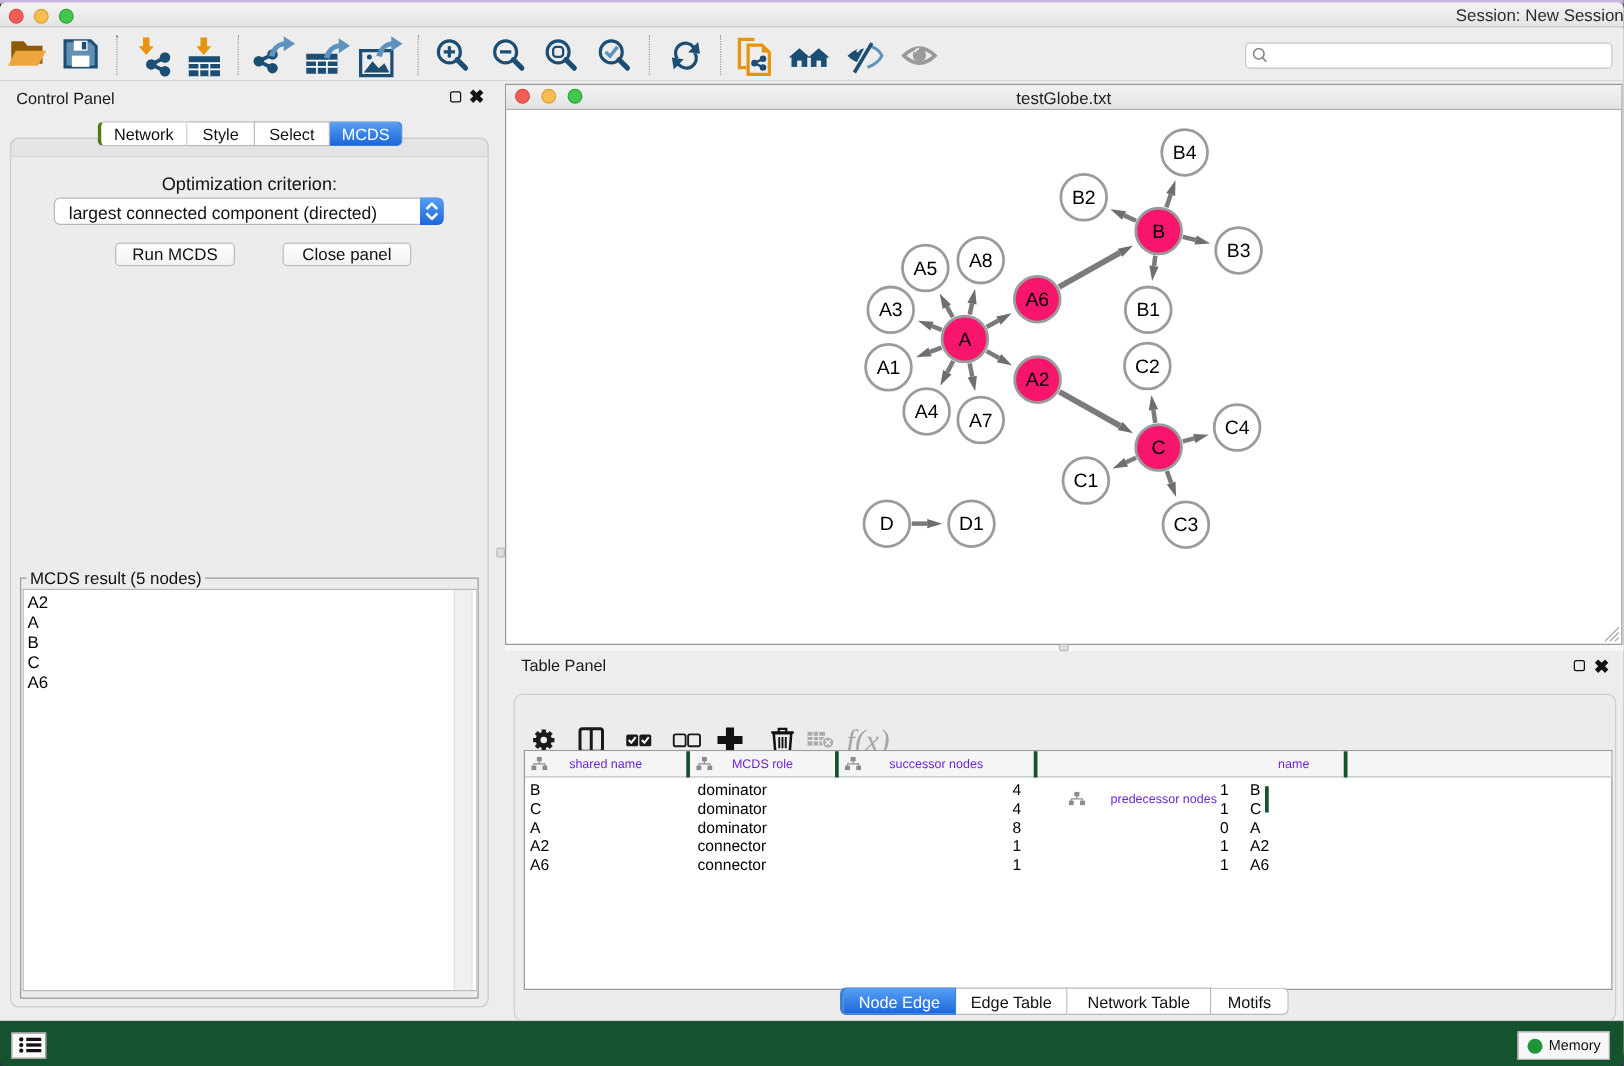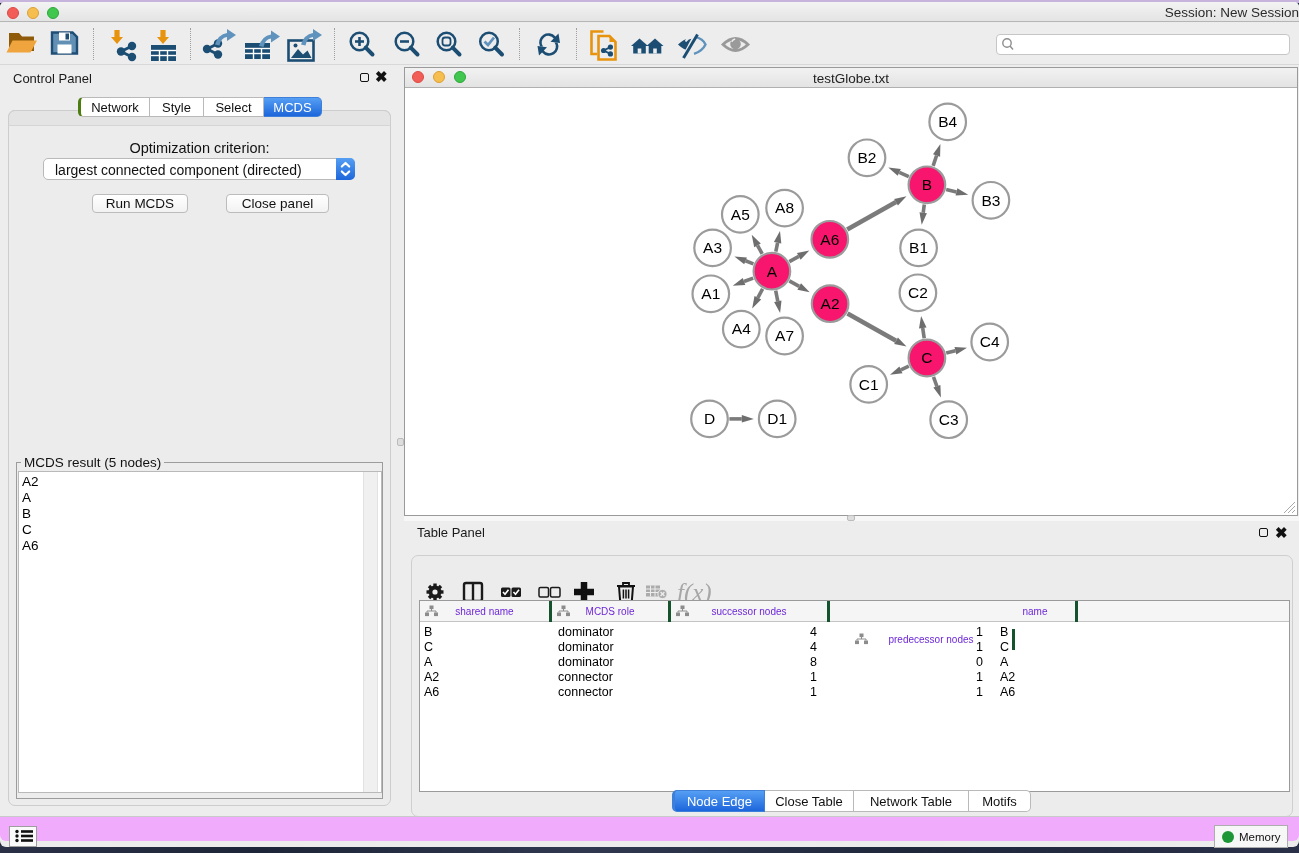--- a/index.html
+++ b/index.html
@@ -97,22 +97,22 @@
   background:#fff; border:1px solid #9A9A9A; font-size:13px; }
 #tbl-head { position:absolute; left:0; top:0; width:869px; height:21px;
   background:#F5F5F5; border-bottom:1px solid #C4C4C4; }
 .hcell { position:absolute; top:0; height:21px; border-right:3px solid #14532d;
   display:flex; align-items:center; justify-content:center; font-size:10px; color:#6d28d9; }
 .hico { position:absolute; left:5px; top:4px; }
 .cell { position:absolute; height:15px; line-height:15px; font-size:12.5px; color:#000; }
 #tp-tabs { left:260px; top:234px; }
 #tp-tabs .t1 { width:93px; } #tp-tabs .t2 { width:89px; } #tp-tabs .t3 { width:115px; } #tp-tabs .t4 { width:62px; }
 
-#statusbar { position:absolute; left:0; top:814px; width:1299px; height:25px;
-  background:#f0abfc; border-top:1px solid #C9C9C9; border-radius:0 0 6px 6px; }
+#statusbar { position:absolute; left:0; top:814px; width:1299px; height:38px;
+  background:#14532d; border-top:1px solid #C9C9C9; border-radius:0 0 6px 6px; }
 #sb-left { position:absolute; left:9px; top:9px; width:28px; height:21px;
   background:#FAFAFA; border:1.5px solid #9E9E9E; }
 #sb-mem { position:absolute; left:1214px; top:8px; width:74px; height:23px;
   background:#F7F7F7; border:1px solid #ADADAD; font-size:11.5px; color:#111;
   display:flex; align-items:center; }
 #sb-mem .dot { width:12px; height:12px; border-radius:50%; background:#1E9638; margin:0 5px 0 7px; }
 </style>
 </head>
 <body>
 <div id="wall-top"></div>
@@ -485,21 +485,21 @@
 <div class="cell" style="left:410px;top:69px;width:153px;text-align:right;">1</div>
 <div class="cell" style="left:580px;top:69px;">A2</div>
 <div class="cell" style="left:4px;top:84px;">A6</div>
 <div class="cell" style="left:138px;top:84px;">connector</div>
 <div class="cell" style="left:251px;top:84px;width:146px;text-align:right;">1</div>
 <div class="cell" style="left:410px;top:84px;width:153px;text-align:right;">1</div>
 <div class="cell" style="left:580px;top:84px;">A6</div>
     </div>
     <div class="tabs" id="tp-tabs">
       <div class="tab t1 sel">Node Edge</div>
-        <div class="tab t2">Close Table</div>
+        <div class="tab t2">Edge Table</div>
         <div class="tab t3">Network Table</div>
         <div class="tab t4">Motifs</div>
     </div>
   </div>
 
   <div id="statusbar">
     <div id="sb-left"><svg width="25" height="18" viewBox="0 0 25 18" style="margin:0 0 0 3px">
           <g fill="#111">
 <circle cx="4" cy="4.5" r="1.7"></circle>
             <circle cx="4" cy="9" r="1.7"></circle>

